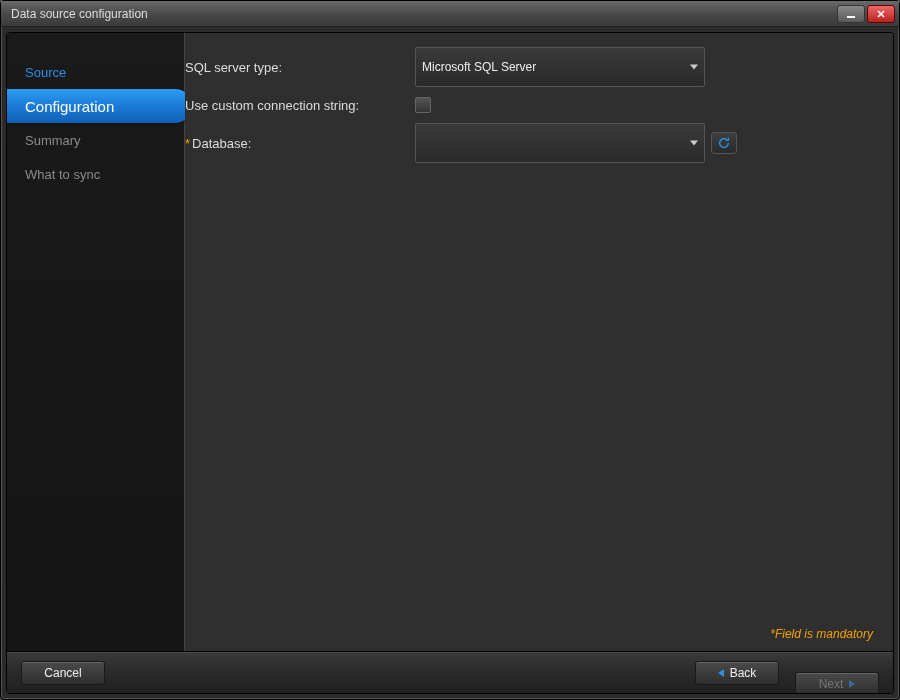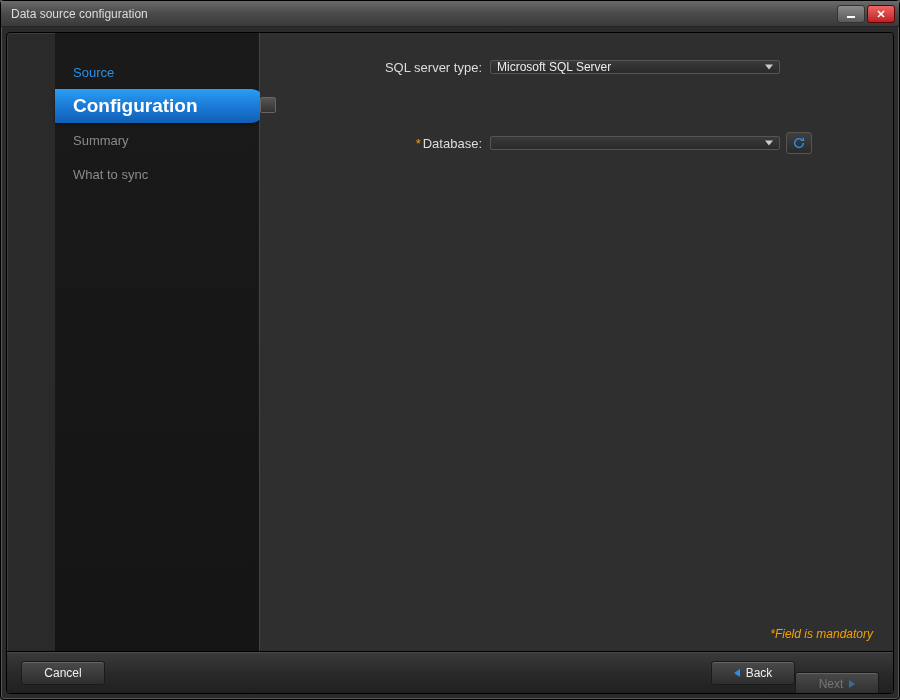--- a/index.html
+++ b/index.html
@@ -41,56 +41,55 @@
     background:#2a2a2a; display:flex; flex-direction:column;
     box-shadow: inset 0 0 0 1px #3d3d3d;
     overflow:hidden;
   }
 
   
   .body { flex:1; display:flex; overflow:hidden; }
 
   
   .sidebar {
-    width: 205px;
+    width: 178px;
     background: linear-gradient(to bottom,#1a1a1a,#151515);
     border-right:1px solid #444;
     padding-top:22px;
-    margin-left:48px;
   }
   .side-item {
     height:34px; display:flex; align-items:center;
     padding-left:18px; font-size:13px; color:#8a8a8a;
     cursor:pointer;
   }
   .side-item.link { color:#2a8fe6; }
   .side-item.active {
     background: linear-gradient(to bottom,#2a9df5 0%, #1b7bd6 50%, #0f5fb5 100%);
-    color:#fff; font-weight:bold; font-size:19px;
+    color:#fff; font-weight:normal; font-size:15px;
     border-top-right-radius:18px; border-bottom-right-radius:18px;
     margin-right:-8px; padding-right:8px;
     box-shadow: 0 1px 3px rgba(0,0,0,0.5);
   }
 
   
   .content {
     flex:1; background:#2f2f2f; position:relative;
     padding:22px 20px 0 0;
     display:flex; flex-direction:column;
   }
   .form { display:flex; flex-direction:column; gap:14px; }
   .row { display:flex; align-items:center; height:24px; }
   .lbl {
-    width:230px; text-align:right; padding-right:8px;
+    width:230px; text-align:left; padding-right:8px;
     color:#ddd; font-size:13px;
   }
   .lbl .star { color:#f2a200; margin-right:2px; }
 
   .combo {
-    width:290px; height:14px;
+    width:290px; height:40px;
     background: linear-gradient(to bottom,#3a3a3a,#2a2a2a);
     border:1px solid #555; border-radius:2px;
     color:#eee; font-size:12px;
     display:flex; align-items:center; padding:0 6px;
     position:relative; cursor:pointer;
   }
   .combo .caret {
     position:absolute; right:6px; top:50%; transform:translateY(-50%);
     width:0;height:0;border-left:4px solid transparent;border-right:4px solid transparent;border-top:5px solid #ccc;
   }
@@ -183,20 +182,21 @@
 
           <div class="row">
             <div class="lbl">SQL server type:</div>
             <div class="combo">
               <span>Microsoft SQL Server</span>
               <span class="caret"></span>
             </div>
           </div>
 
           <div class="row">
+            <div class="lbl">Use custom connection string:</div>
             <div class="check"></div>
           </div>
 
 
           <div class="row">
             <div class="lbl"><span class="star">*</span><span>Database:</span></div>
             <div class="combo">
               <span></span>
               <span class="caret"></span>
             </div>
@@ -213,21 +213,21 @@
         <div class="mandatory">*Field is mandatory</div>
       </div>
 
     </div>
 
     <div class="footer">
       <div class="btn">
         <span>Cancel</span>
       </div>
       <div class="spacer"></div>
-      <div class="btn" style="margin-right:0;">
+      <div class="btn" style="margin-right:16px;">
         <span class="chev left"></span>
         <span>Back</span>
       </div>
       <div class="btn disabled">
         <span>Next</span>
         <span class="chev right"></span>
       </div>
     </div>
   </div>
 

